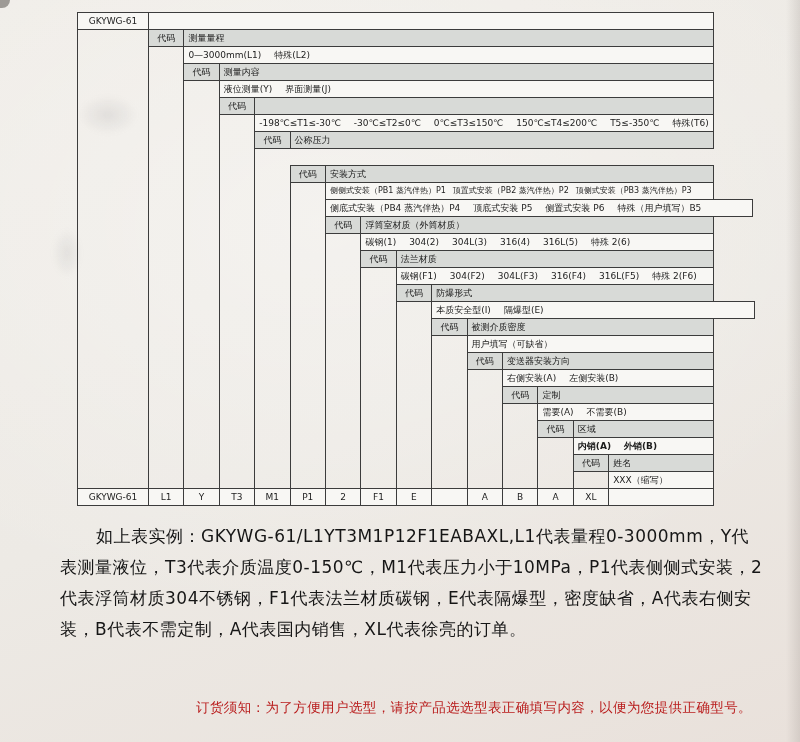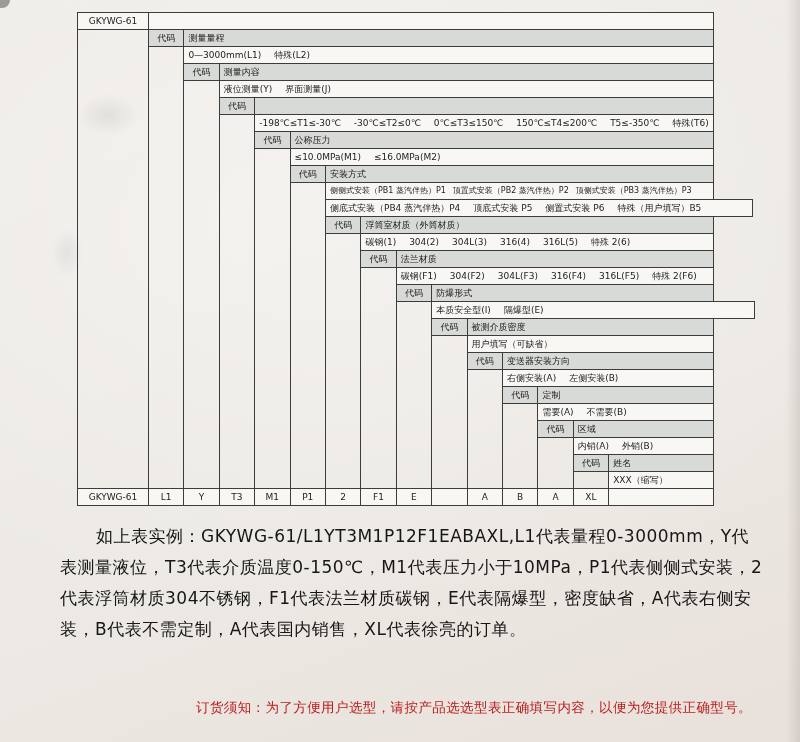--- a/index.html
+++ b/index.html
@@ -96,26 +96,20 @@
         <span class="opt">0℃≤T3≤150℃</span>
         <span class="opt">150℃≤T4≤200℃</span>
         <span class="opt">T5≤-350℃</span>
         <span class="opt">特殊(T6)</span>
       </div>
     </div>
     <div class="t-row hdr" style="left: 177.2px; top: 119px; width: 459.8px;">
       <div class="t-cell center divider" style="flex: 0 0 35.4px;">代码</div>
       <div class="t-cell " style="flex: 1 1 auto;">公称压力</div>
     </div>
-    <div class="t-row row" style="left: 212.6px; top: 136px; width: 424.4px;">
-      <div class="t-cell " style="flex: 1 1 auto;">
-        <span class="opt">≤10.0MPa(M1)</span>
-        <span class="opt">≤16.0MPa(M2)</span>
-      </div>
-    </div>
     <div class="t-row hdr" style="left: 212.6px; top: 153px; width: 424.4px;">
       <div class="t-cell center divider" style="flex: 0 0 35.4px;">代码</div>
       <div class="t-cell " style="flex: 1 1 auto;">安装方式</div>
     </div>
     <div class="t-row row" style="left: 248px; top: 170px; width: 389px;">
       <div class="t-cell " style="flex: 1 1 auto; font-size: 8px;">
         <span class="opt" style="margin-right: 7px;">侧侧式安装（PB1 蒸汽伴热）P1</span>
         <span class="opt" style="margin-right: 7px;">顶置式安装（PB2 蒸汽伴热）P2</span>
         <span class="opt" style="margin-right: 7px;">顶侧式安装（PB3 蒸汽伴热）P3</span>
       </div>
@@ -192,21 +186,21 @@
     <div class="t-row row" style="left: 460.4px; top: 391px; width: 176.6px;">
       <div class="t-cell " style="flex: 1 1 auto;">
         <span class="opt">需要(A)</span>
         <span class="opt">不需要(B)</span>
       </div>
     </div>
     <div class="t-row hdr" style="left: 460.4px; top: 408px; width: 176.6px;">
       <div class="t-cell center divider" style="flex: 0 0 35.4px;">代码</div>
       <div class="t-cell " style="flex: 1 1 auto;">区域</div>
     </div>
-    <div class="t-row row" style="left: 495.8px; top: 425px; width: 141.2px;">
+    <div class="t-row row" style="left: 495.8px; top: 425px; width: 141.2px; font-weight: bold;">
       <div class="t-cell " style="flex: 1 1 auto;">
         <span class="opt">内销(A)</span>
         <span class="opt">外销(B)</span>
       </div>
     </div>
     <div class="t-row hdr" style="left: 495.8px; top: 442px; width: 141.2px;">
       <div class="t-cell center divider" style="flex: 0 0 35.4px;">代码</div>
       <div class="t-cell " style="flex: 1 1 auto;">姓名</div>
     </div>
     <div class="t-row row" style="left: 531.2px; top: 459px; width: 105.8px;">

